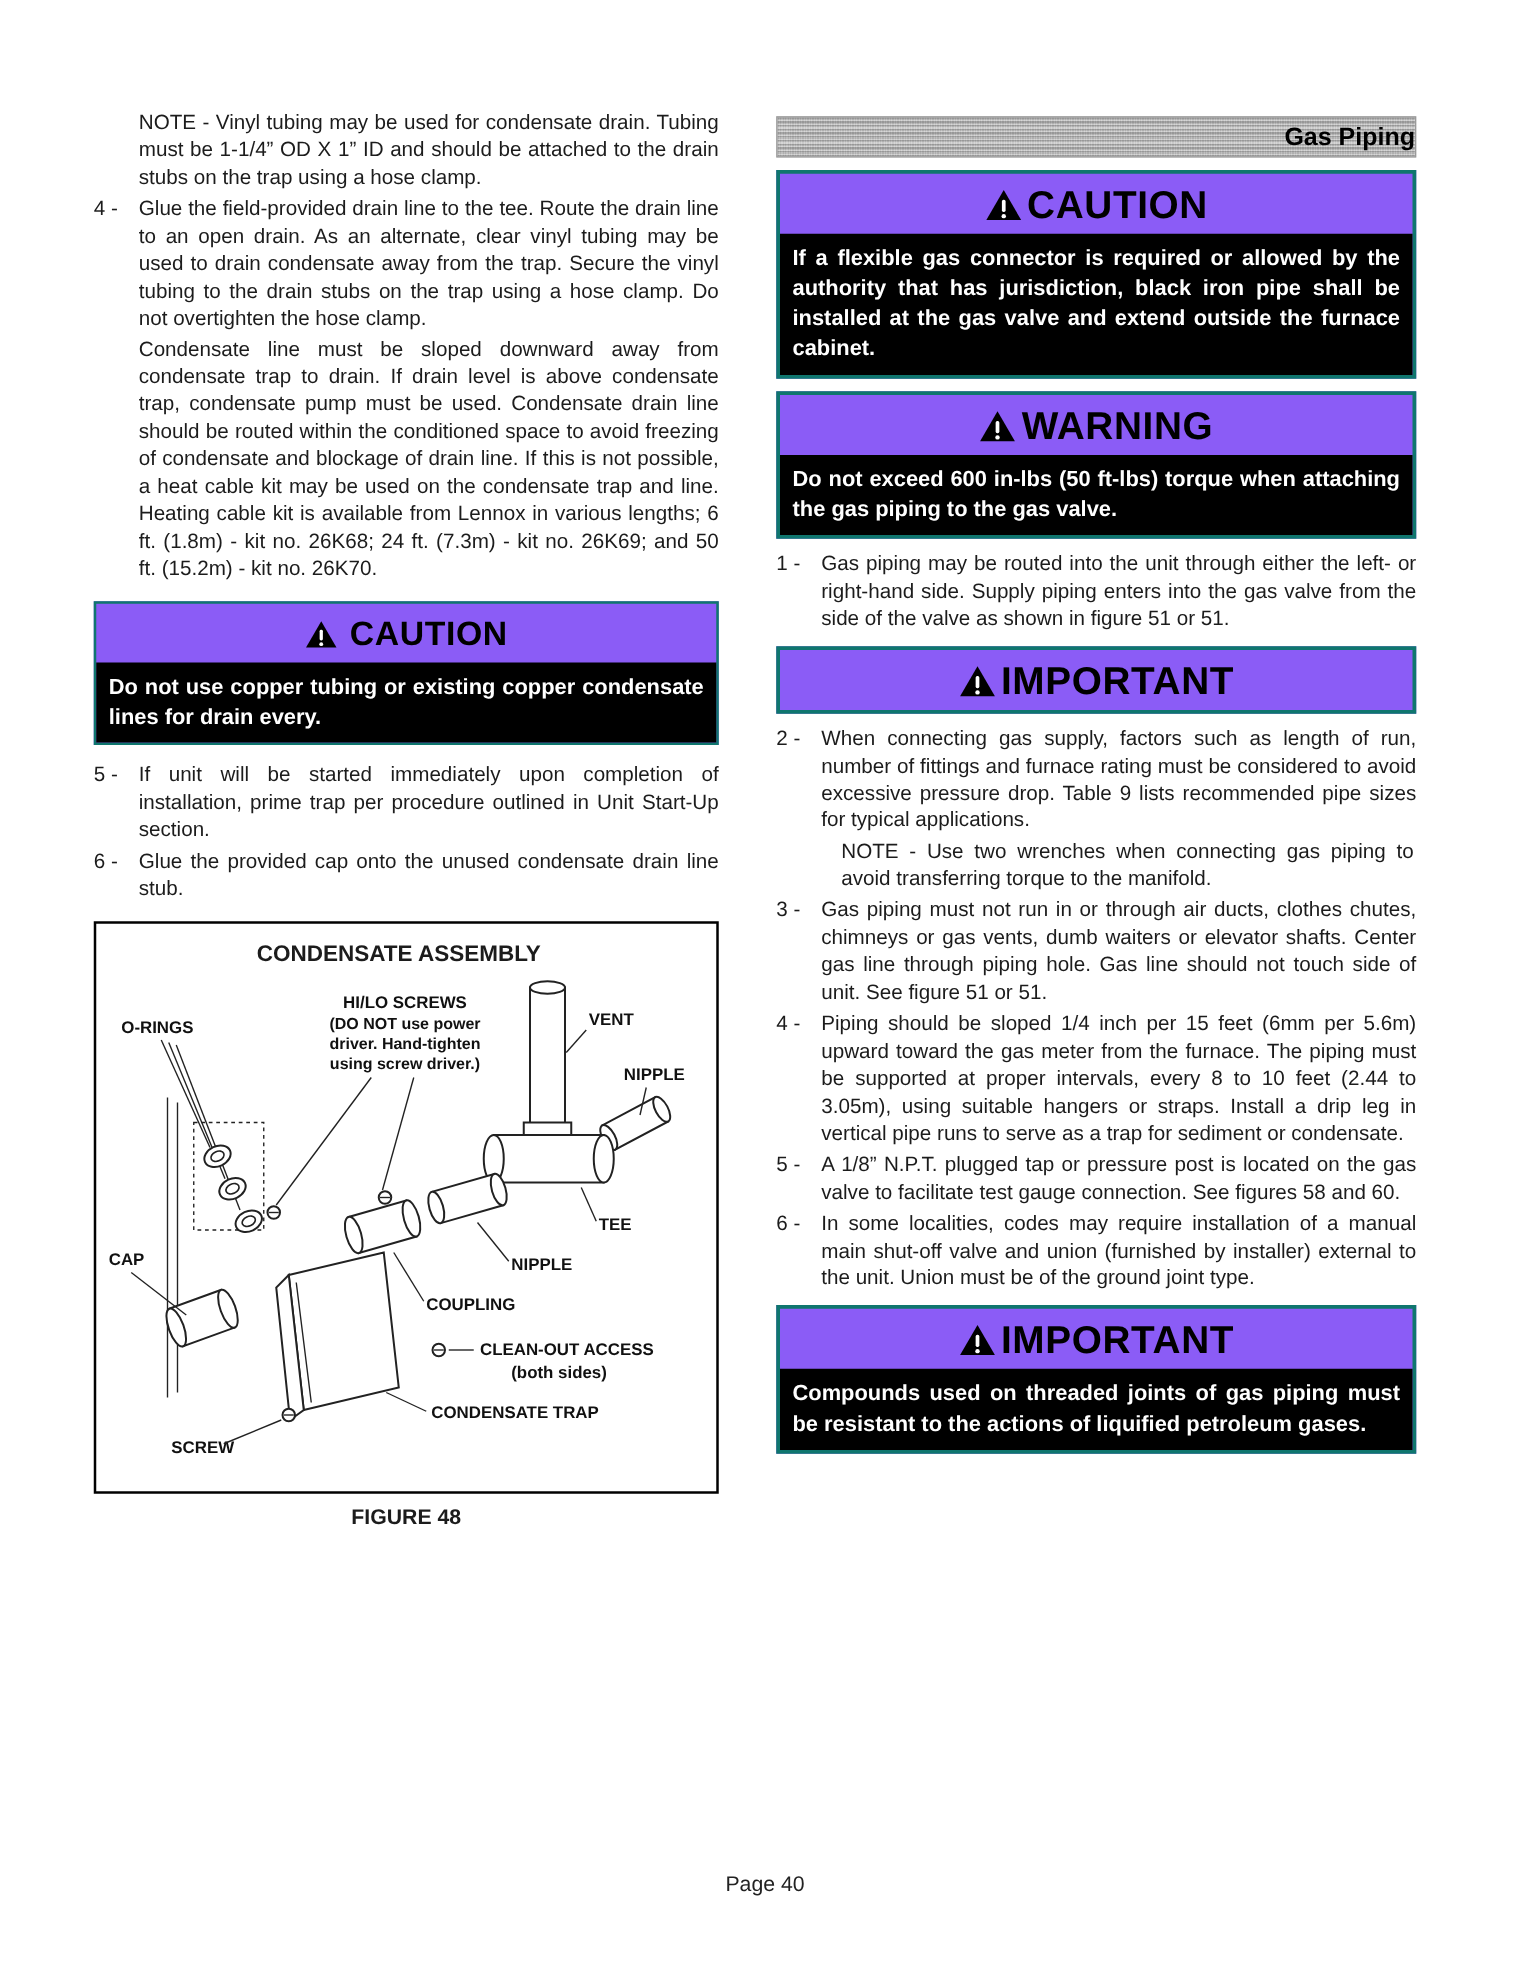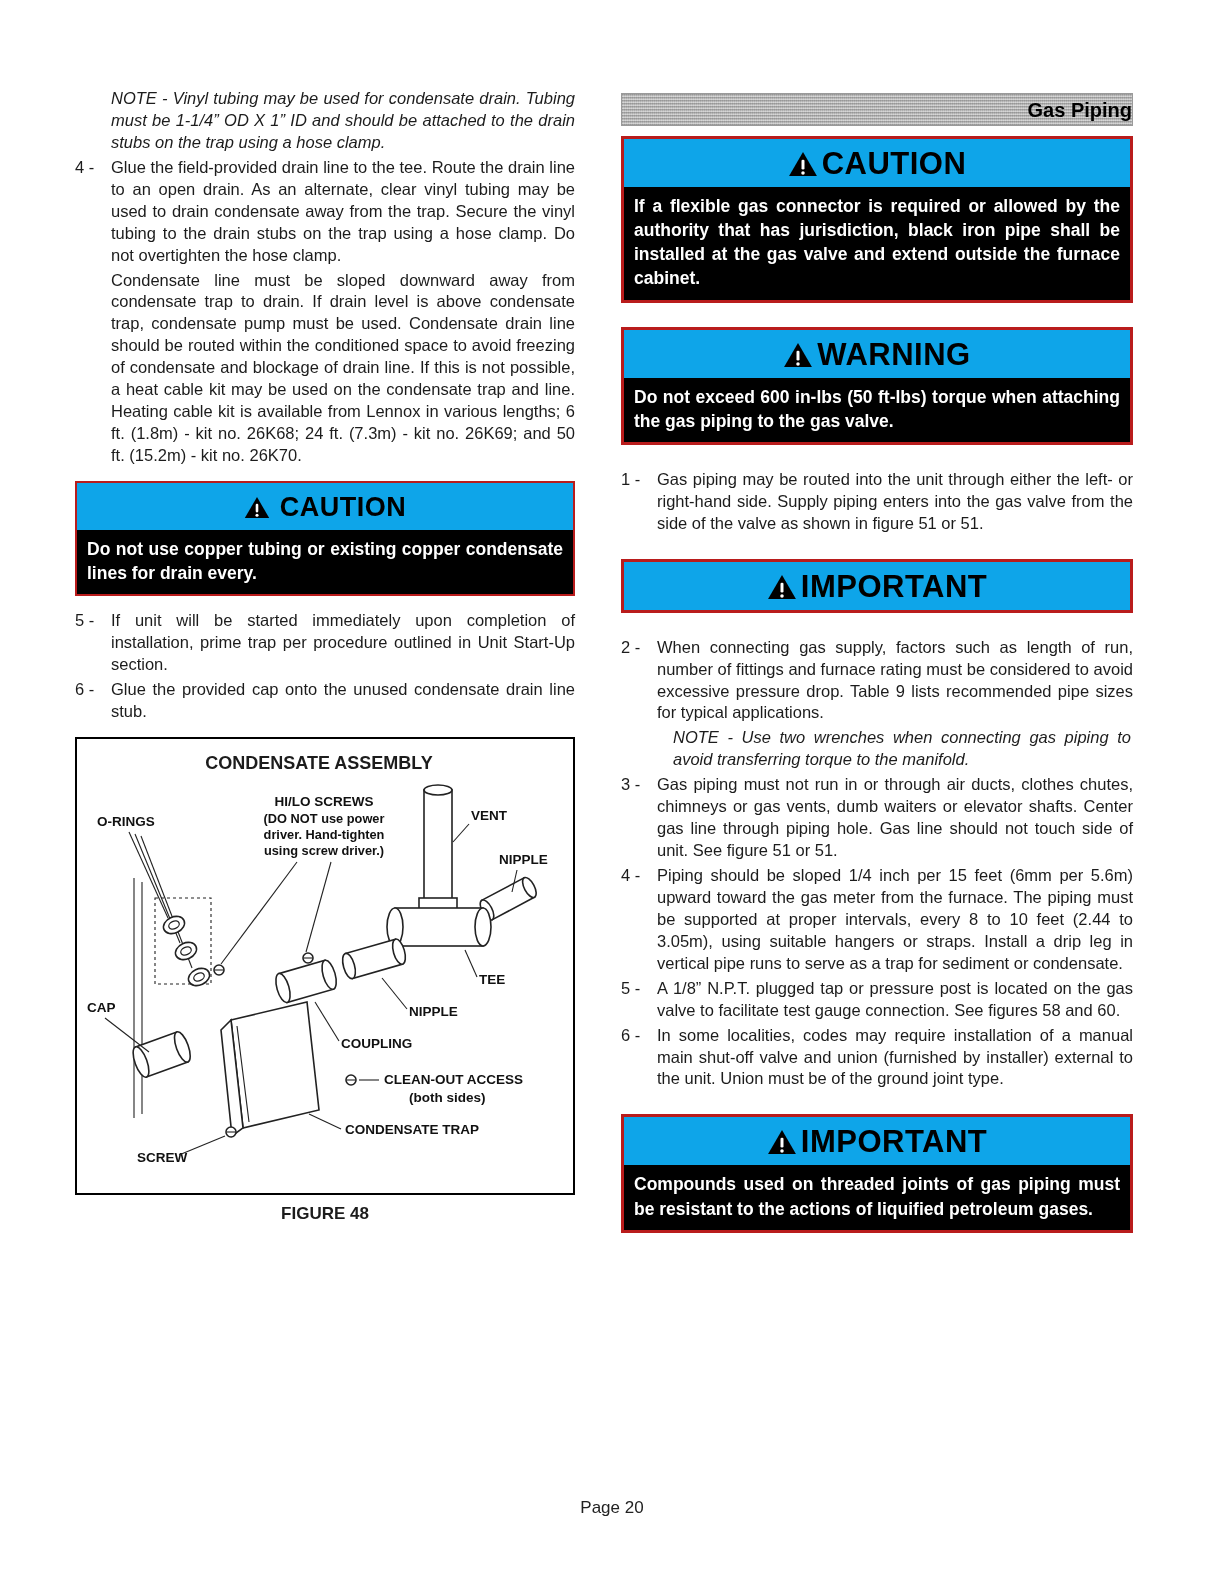--- a/index.html
+++ b/index.html
@@ -7,31 +7,31 @@
   body {
     width:1224px; height:1584px; position:relative;
     font-family:"Liberation Sans", sans-serif; color:#1c1c1c;
   }
   .page { position:absolute; inset:0; background:#fff; overflow:hidden; }
 
   .col-left  { position:absolute; left:75px;  top:88px; width:500px; }
   .col-right { position:absolute; left:621px; top:93px; width:512px; }
 
   .body-text, .li-text, p.para { font-size:16.5px; line-height:1.33; text-align:justify; }
-  .note { font-style:italic; }
+  .note { }
   .indent { margin-left:36px; }
 
   .list-item { display:flex; margin-bottom:3px; }
   .list-item .num { flex:0 0 36px; width:36px; font-size:16.5px; line-height:1.33; }
   .list-item .li-text { flex:1; }
 
   p.para { margin-bottom:3px; }
 
   
-  .alert-box { border:3px solid #b91c1c; background:#0ea5e9; margin:24px 0; }
+  .alert-box { border:3px solid #0f766e; background:#8b5cf6; margin:10px 0; }
   .alert-box.thin { border-width:2px; }
   .alert-title {
     display:flex; align-items:center; justify-content:center;
     padding:7px 4px 5px 4px; gap:4px;
     font-weight:bold; font-size:31px; letter-spacing:0.5px; color:#000;
   }
   .alert-box.thin .alert-title { font-size:27px; gap:10px; padding:9px 4px 7px 4px; }
   .alert-body {
     background:#000; color:#fff; font-weight:bold;
     font-size:17.5px; line-height:1.38; padding:7px 10px 9px 10px; text-align:justify;
@@ -300,15 +300,15 @@
             <rect x="14.4" y="9.5" width="3.2" height="10.5" rx="1.4" fill="#fff"></rect>
             <circle cx="16" cy="23.6" r="1.9" fill="#fff"></circle>
           </svg>
         <span>IMPORTANT</span>
       </div>
       <div class="alert-body">Compounds used on threaded joints of gas piping must be resistant to the actions of liquified petroleum gases.</div>
     </div>
 
   </div>
 
-  <div class="footer">Page 20</div>
+  <div class="footer">Page 40</div>
 
 </div>
 
 </body></html>

